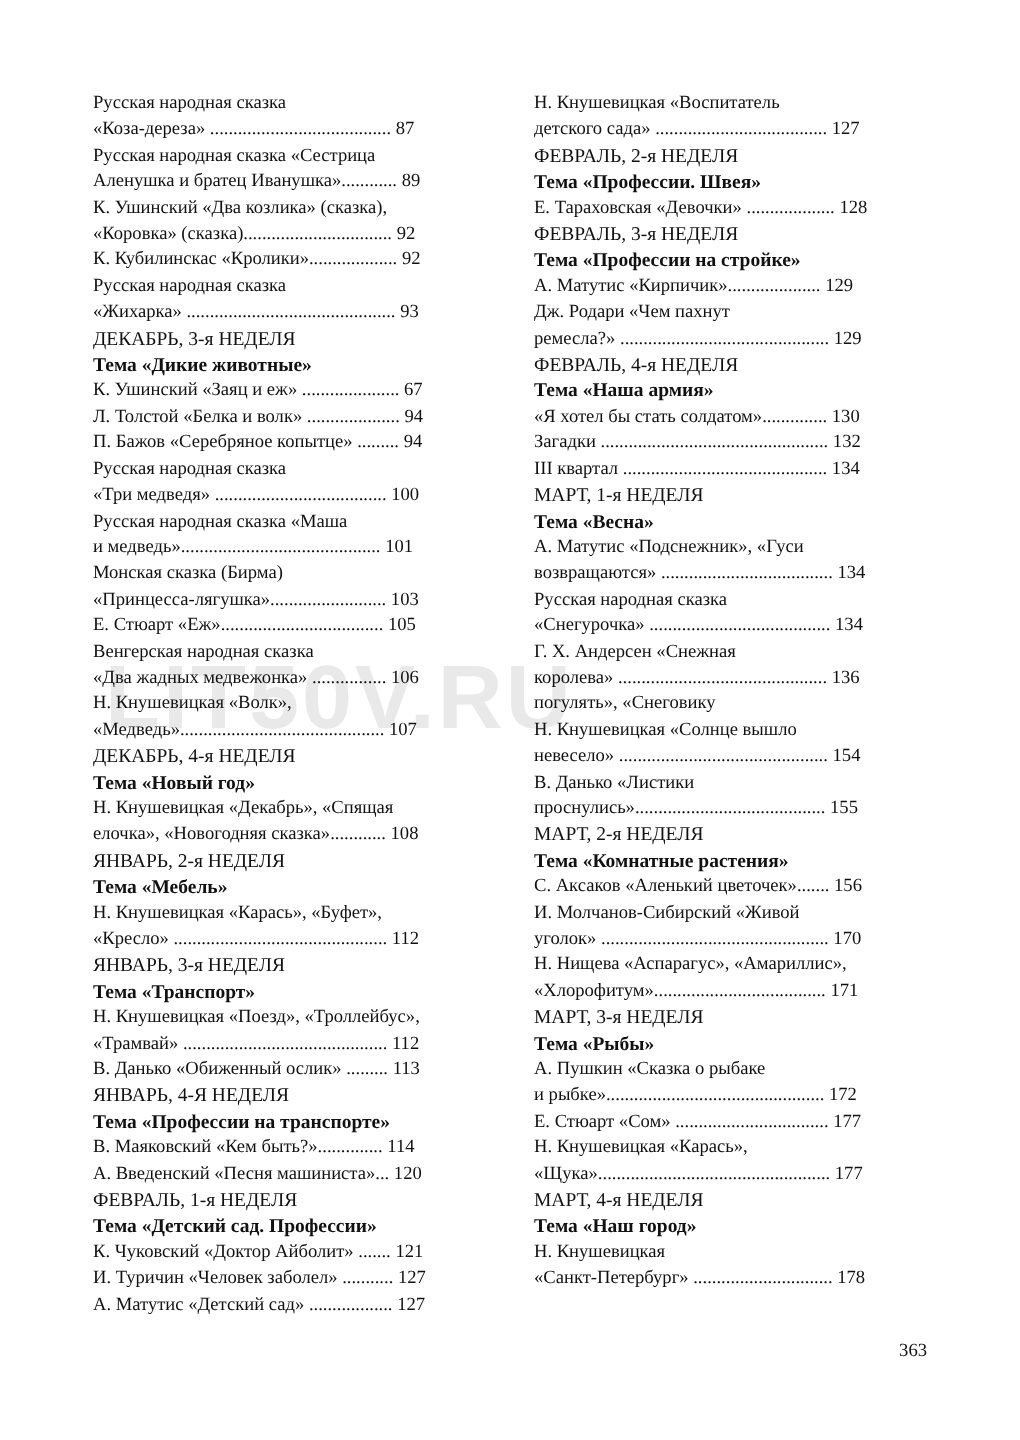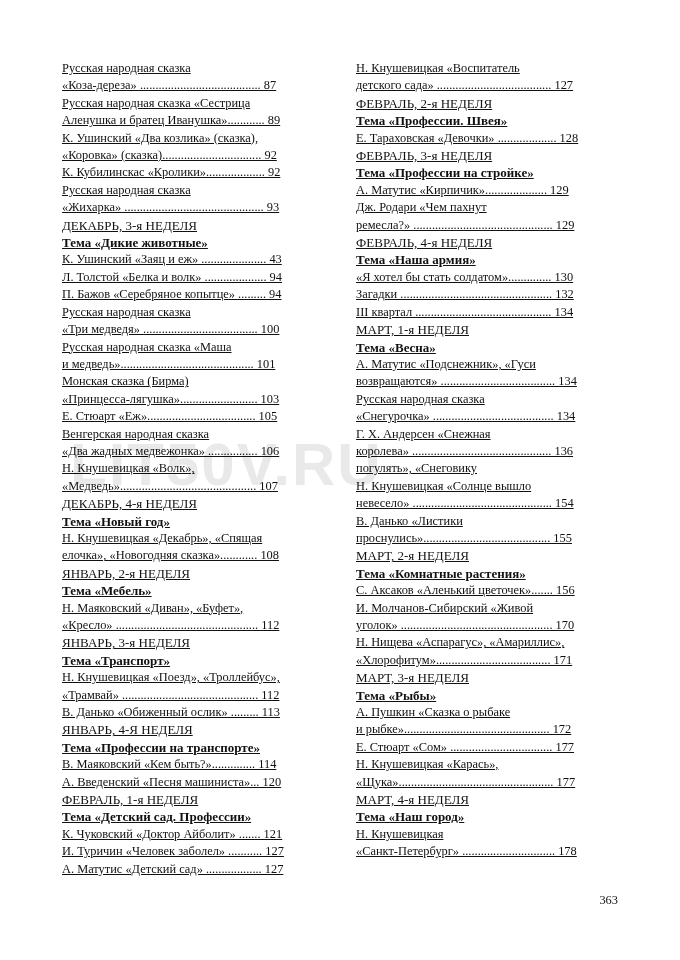--- a/index.html
+++ b/index.html
@@ -40,21 +40,20 @@
   }
   .columns {
     position: relative;
     display: flex;
     gap: 26px;
     height: 800px;
   }
   .col {
     width: 268px;
     flex: 0 0 268px;
-    text-decoration: underline;
   }
   .entry {
     font-size: 12.4px;
     line-height: 17.4px;
     margin: 0;
     padding: 0;
     white-space: nowrap;
   }
   .head {
     font-size: 13px;
@@ -85,41 +84,41 @@
         <div class="entry">«Коза-дереза» ....................................... 87</div>
         <div class="entry">Русская народная сказка «Сестрица</div>
         <div class="entry">Аленушка и братец Иванушка»............ 89</div>
         <div class="entry">К. Ушинский «Два козлика» (сказка),</div>
         <div class="entry">«Коровка» (сказка)................................ 92</div>
         <div class="entry">К. Кубилинскас «Кролики»................... 92</div>
         <div class="entry">Русская народная сказка</div>
         <div class="entry">«Жихарка» ............................................. 93</div>
         <div class="head">ДЕКАБРЬ, 3-я НЕДЕЛЯ</div>
         <div class="head bold">Тема «Дикие животные»</div>
-        <div class="entry">К. Ушинский «Заяц и еж» ..................... 43</div>
+        <div class="entry">К. Ушинский «Заяц и еж» ..................... 67</div>
         <div class="entry">Л. Толстой «Белка и волк» .................... 94</div>
         <div class="entry">П. Бажов «Серебряное копытце» ......... 94</div>
         <div class="entry">Русская народная сказка</div>
         <div class="entry">«Три медведя» ..................................... 100</div>
         <div class="entry">Русская народная сказка «Маша</div>
         <div class="entry">и медведь»........................................... 101</div>
         <div class="entry">Монская сказка (Бирма)</div>
         <div class="entry">«Принцесса-лягушка»......................... 103</div>
         <div class="entry">Е. Стюарт «Еж»................................... 105</div>
         <div class="entry">Венгерская народная сказка</div>
         <div class="entry">«Два жадных медвежонка» ................ 106</div>
         <div class="entry">Н. Кнушевицкая «Волк»,</div>
         <div class="entry">«Медведь»............................................ 107</div>
         <div class="head">ДЕКАБРЬ, 4-я НЕДЕЛЯ</div>
         <div class="head bold">Тема «Новый год»</div>
         <div class="entry">Н. Кнушевицкая «Декабрь», «Спящая</div>
         <div class="entry">елочка», «Новогодняя сказка»............ 108</div>
         <div class="head">ЯНВАРЬ, 2-я НЕДЕЛЯ</div>
         <div class="head bold">Тема «Мебель»</div>
-        <div class="entry">Н. Маяковский «Диван», «Буфет»,</div>
+        <div class="entry">Н. Кнушевицкая «Карась», «Буфет»,</div>
         <div class="entry">«Кресло» .............................................. 112</div>
         <div class="head">ЯНВАРЬ, 3-я НЕДЕЛЯ</div>
         <div class="head bold">Тема «Транспорт»</div>
         <div class="entry">Н. Кнушевицкая «Поезд», «Троллейбус»,</div>
         <div class="entry">«Трамвай» ............................................ 112</div>
         <div class="entry">В. Данько «Обиженный ослик» ......... 113</div>
         <div class="head">ЯНВАРЬ, 4-Я НЕДЕЛЯ</div>
         <div class="head bold">Тема «Профессии на транспорте»</div>
         <div class="entry">В. Маяковский «Кем быть?».............. 114</div>
         <div class="entry">А. Введенский «Песня машиниста»... 120</div>

